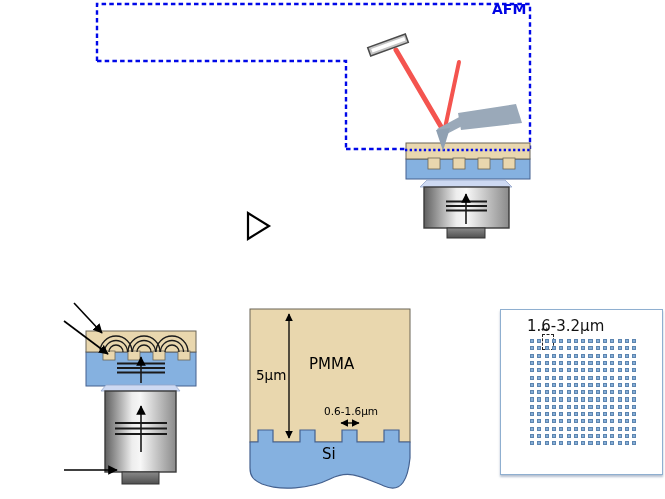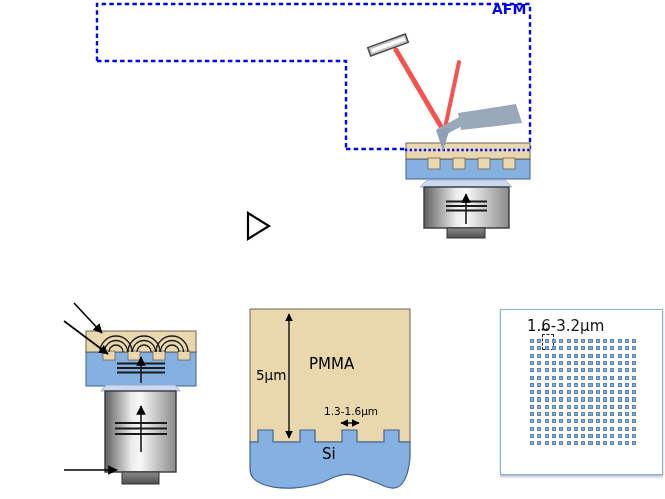--- a/index.html
+++ b/index.html
@@ -145,21 +145,21 @@
                L410,458 C408,478 402,494 384,486 C362,477 349,469 330,479 C310,489 280,491 262,484
                C253,480 250,476 250,468 Z" fill="#85b1e0" stroke="#44618f" stroke-width="1.2"></path>
       <line x1="289" y1="314" x2="289" y2="438" stroke="#000" stroke-width="1.3" marker-start="url(#ah)" marker-end="url(#ah)"></line>
       <line x1="341" y1="423" x2="359" y2="423" stroke="#000" stroke-width="1.3" marker-start="url(#ah)" marker-end="url(#ah)"></line>
     </g>
   </svg>
 
   <div class="lbl afm-lbl">AFM</div>
   <div class="lbl pmma-lbl">PMMA</div>
   <div class="lbl thick-lbl">5μm</div>
-  <div class="lbl pitch-lbl">1.3-1.6μm</div>
+  <div class="lbl pitch-lbl">0.6-1.6μm</div>
   <div class="lbl si-lbl">Si</div>
 
   <div class="pattern-box">
     <div class="pattern-title">1.6-3.2μm</div>
     <div class="pattern-arrow">↔</div>
     <div class="pattern-highlight"></div>
     <div class="pattern-grid">
         <div class="gsq" style="left: 0px; top: 0px; width: 4.2px; height: 4.2px; background: rgb(133, 173, 214);"></div>
         <div class="gsq" style="left: 7.3px; top: 0px; width: 4.2px; height: 4.2px; background: rgb(133, 173, 214);"></div>
         <div class="gsq" style="left: 14.6px; top: 0px; width: 4.2px; height: 4.2px; background: rgb(133, 173, 214);"></div>

